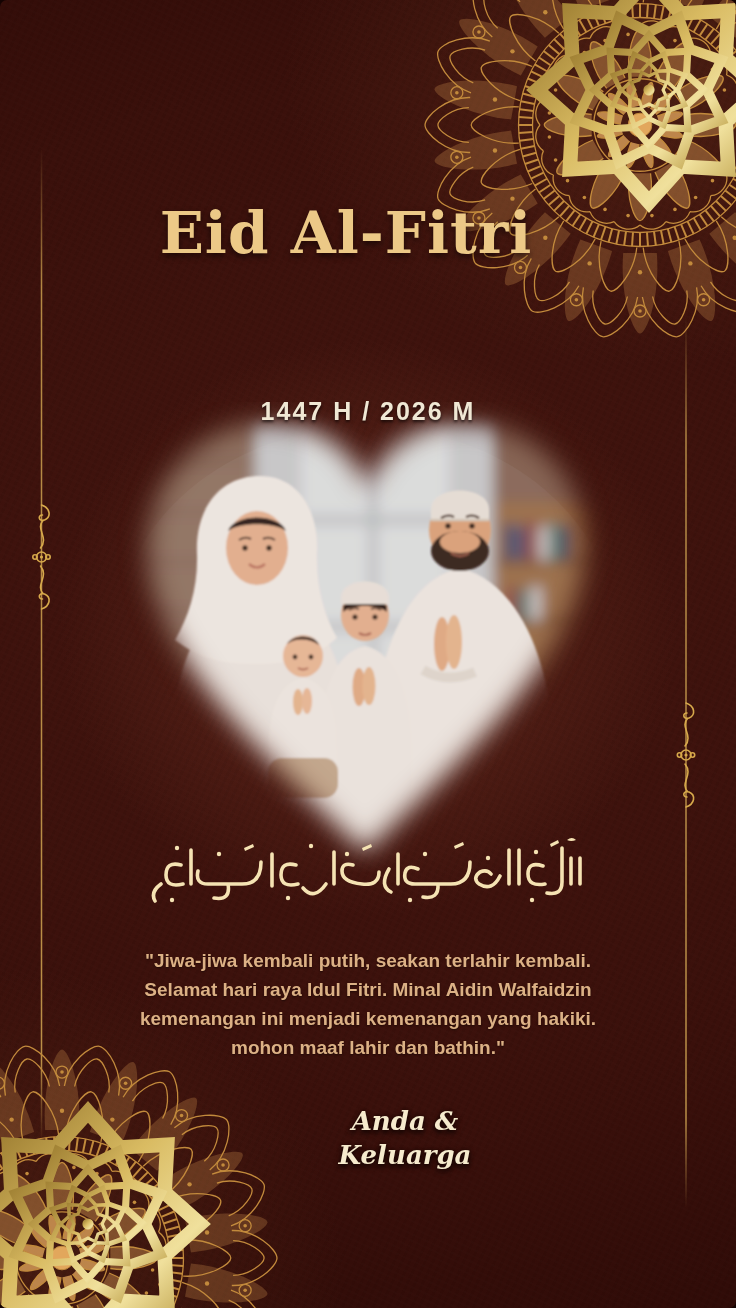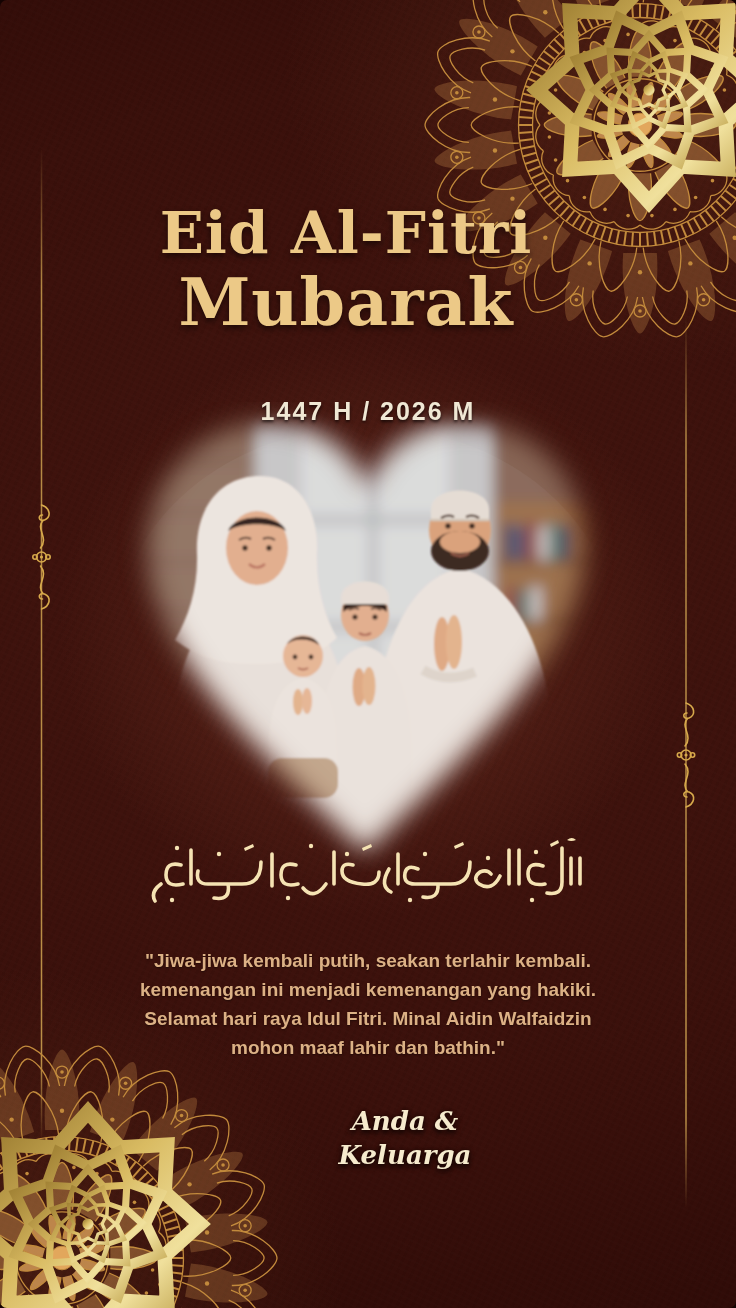--- a/index.html
+++ b/index.html
@@ -767,21 +767,20 @@
           <ellipse cx="202" cy="299" rx="5" ry="13" fill="#f0c09e"></ellipse>
         </g>
       </g>
       <ellipse cx="262" cy="240" rx="252" ry="215" fill="#ffffff" opacity="0.05"></ellipse>
       <rect x="0" y="0" width="525" height="470" fill="rgba(145,75,46,0.10)"></rect>
     </g>
   </svg>
 
   <h1 class="title">
     <span class="l1">Eid Al-Fitri</span>
-    <span class="l2">Mubarak</span>
   </h1>
   <div class="subtitle">1447 H / 2026 M</div>
 
   <span class="sr">تَقَبَّلَ اللهُ مِنَّا وَمِنْكُمْ صِيَامَنَا وَصِيَامَكُمْ</span>
   <svg class="arabic-art" width="440" height="76" viewBox="0 0 440 76">
     <g stroke="#f5e3b3" stroke-width="3.6" fill="none" stroke-linecap="round" stroke-linejoin="round">
       <path d="M432 24 V50 M423 24 V50 M414 14 V48 Q414 62 399 59 M395 32 Q380 27 380 40 Q380 53 397 50 M371 16 V50 M361 16 V50 M352 42 Q344 58 331 50 Q324 44 332 38 Q339 35 343 40"></path>
       <path d="M322 28 Q322 50 303 50 L267 50 Q255 50 257 39 Q259 30 270 35 M290 50 Q291 66 275 63 M250 20 V50 M241 35 Q231 52 243 58"></path>
       <path d="M231 38 Q231 52 214 50 Q194 48 194 37 Q194 28 205 31 M186 18 V50 M178 50 Q166 67 155 54 M148 31 Q133 27 133 41 Q133 54 150 50 M124 20 V52"></path>
       <path d="M113 28 Q113 50 94 50 L60 50 Q47 50 50 37 M80 50 Q83 67 66 64 M43 16 V50 M33 31 Q18 27 18 41 Q18 54 35 50 M13 50 Q2 58 7 67"></path>
@@ -801,22 +800,22 @@
       <circle cx="140" cy="64" r="2.2"></circle>
         <path d="M96 14 l9 -4 l1 3 l-9 4 Z"></path>
         <circle cx="71" cy="20" r="2.2"></circle>
       <circle cx="29" cy="14" r="2.2"></circle>
         <circle cx="24" cy="66" r="2.2"></circle>
     </g>
   </svg>
 
   <p class="quote">
     <span>"Jiwa-jiwa kembali putih, seakan terlahir kembali.</span>
+    <span>Selamat hari raya Idul Fitri. Minal Aidin Walfaidzin</span>
     <span>kemenangan ini menjadi kemenangan yang hakiki.</span>
-    <span>Selamat hari raya Idul Fitri. Minal Aidin Walfaidzin</span>
     <span>mohon maaf lahir dan bathin."</span>
   </p>
 
   <div class="signature">
     <span class="s1">Anda &amp;</span>
     <span class="s2">Keluarga</span>
   </div>
 </div>
 
 </body></html>

